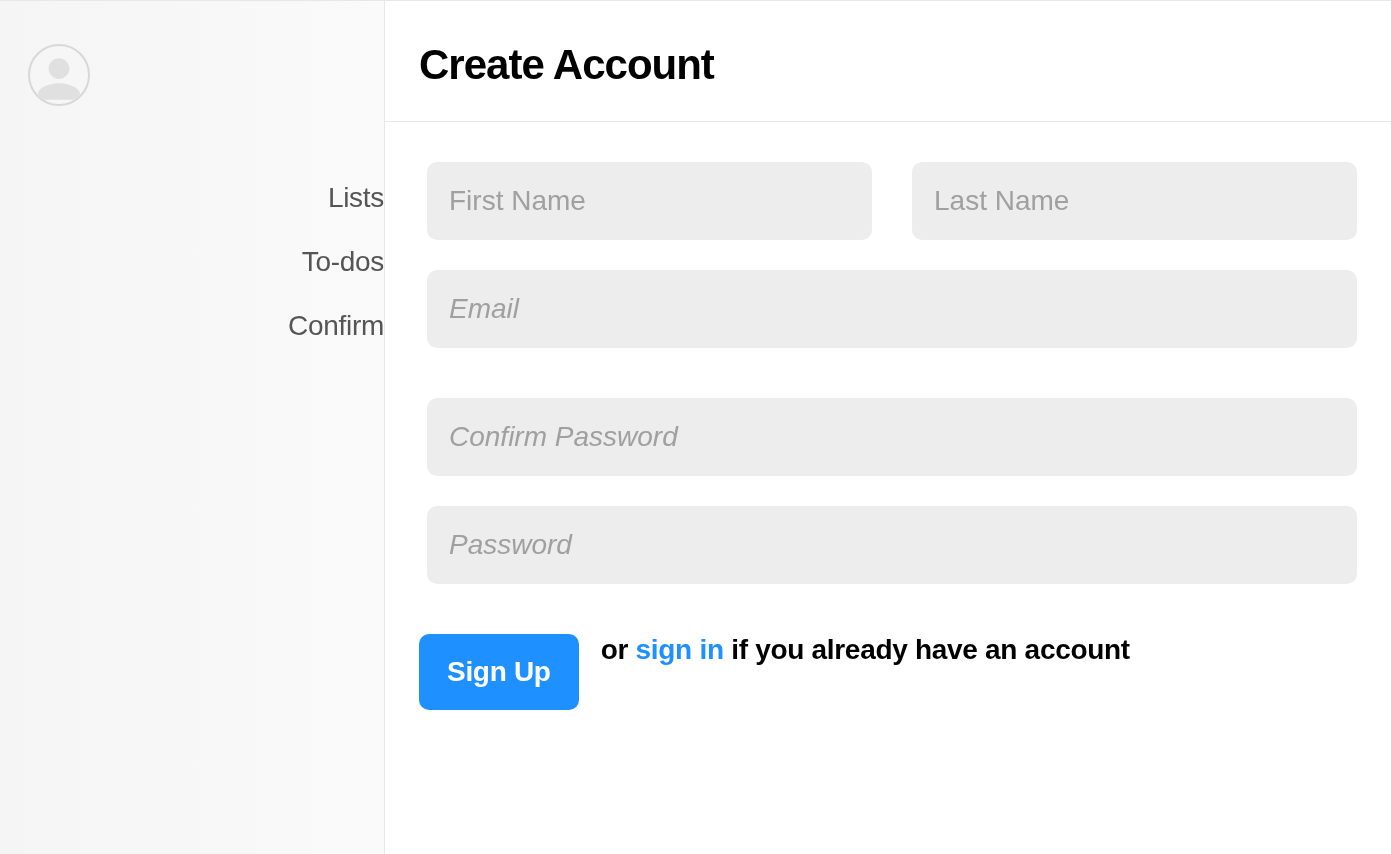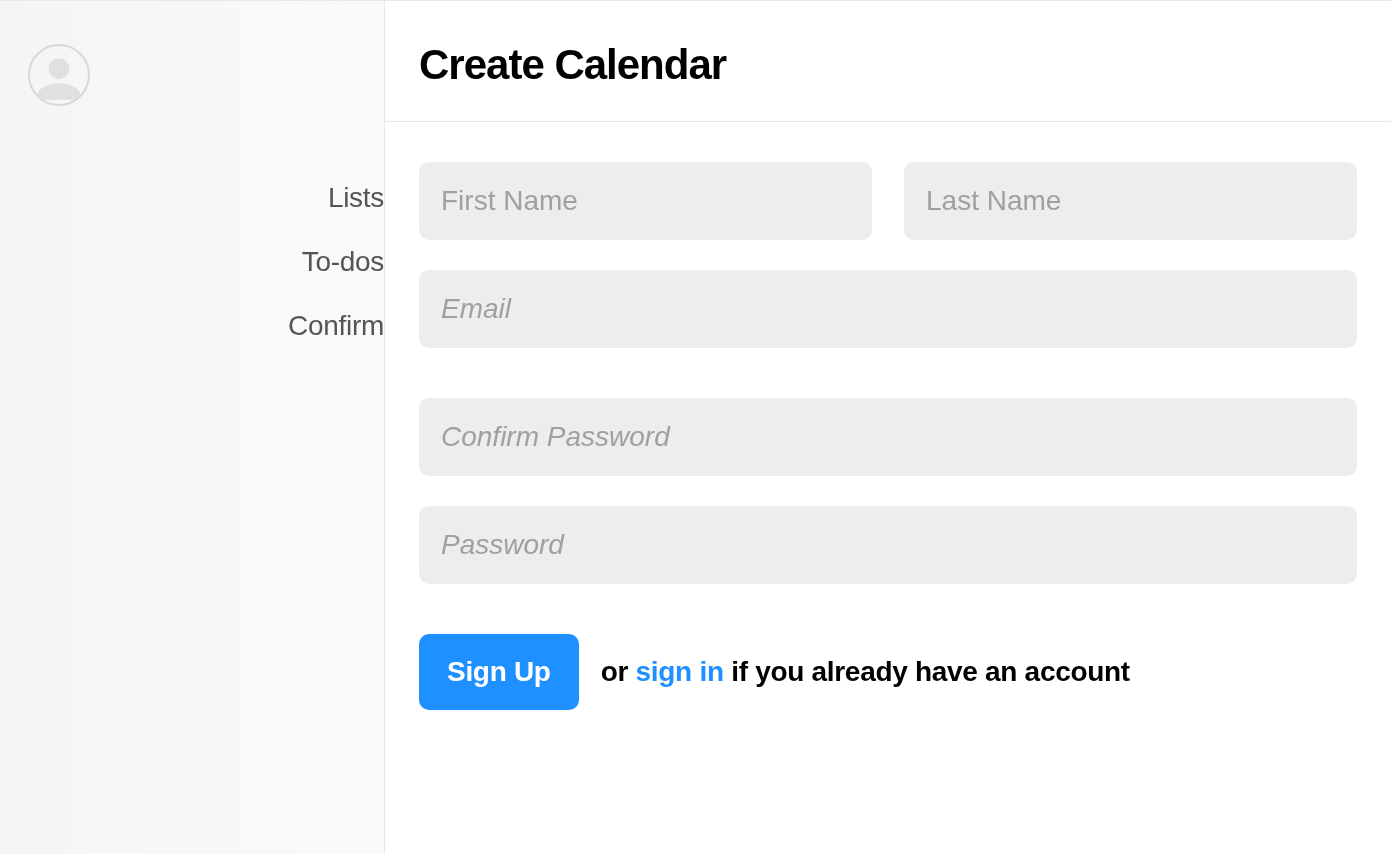--- a/index.html
+++ b/index.html
@@ -90,20 +90,21 @@
     .input {
       height: 78px;
       background: #ededed;
       border: none;
       border-radius: 10px;
       padding: 0 22px;
       font-size: 28px;
       color: #333;
       outline: none;
       font-family: inherit;
+      margin-left: 8px;
     }
     
     .input::placeholder {
       color: #a0a0a0;
     }
     
     .input-half {
       flex: 1;
       min-width: 0;
     }
@@ -112,21 +113,21 @@
       width: 100%;
       font-style: italic;
     }
     
     .spacer {
       height: 20px;
     }
     
     .actions {
       display: flex;
-      align-items: center;
+      align-items: flex-start;
       gap: 22px;
       margin-top: 50px;
     }
     
     .btn-primary {
       background: #1e90ff;
       color: #fff;
       border: none;
       border-radius: 10px;
       padding: 22px 28px;
@@ -168,21 +169,21 @@
       <span>To-dos</span>
     </li>
     <li class="nav-item">
       <span>Confirm</span>
     </li>
   </ul>
 </aside>
 
 <main class="main">
   <div class="header">
-    <h1 class="page-title">Create Calendar</h1>
+    <h1 class="page-title">Create Account</h1>
   </div>
 
   <div class="form-container">
     <div class="row">
       <input type="text" class="input input-half" placeholder="First Name" style="">
       <input type="text" class="input input-half" placeholder="Last Name" style="">
     </div>
 
     <div class="row">
       <input type="email" class="input input-full" placeholder="Email" style="">

